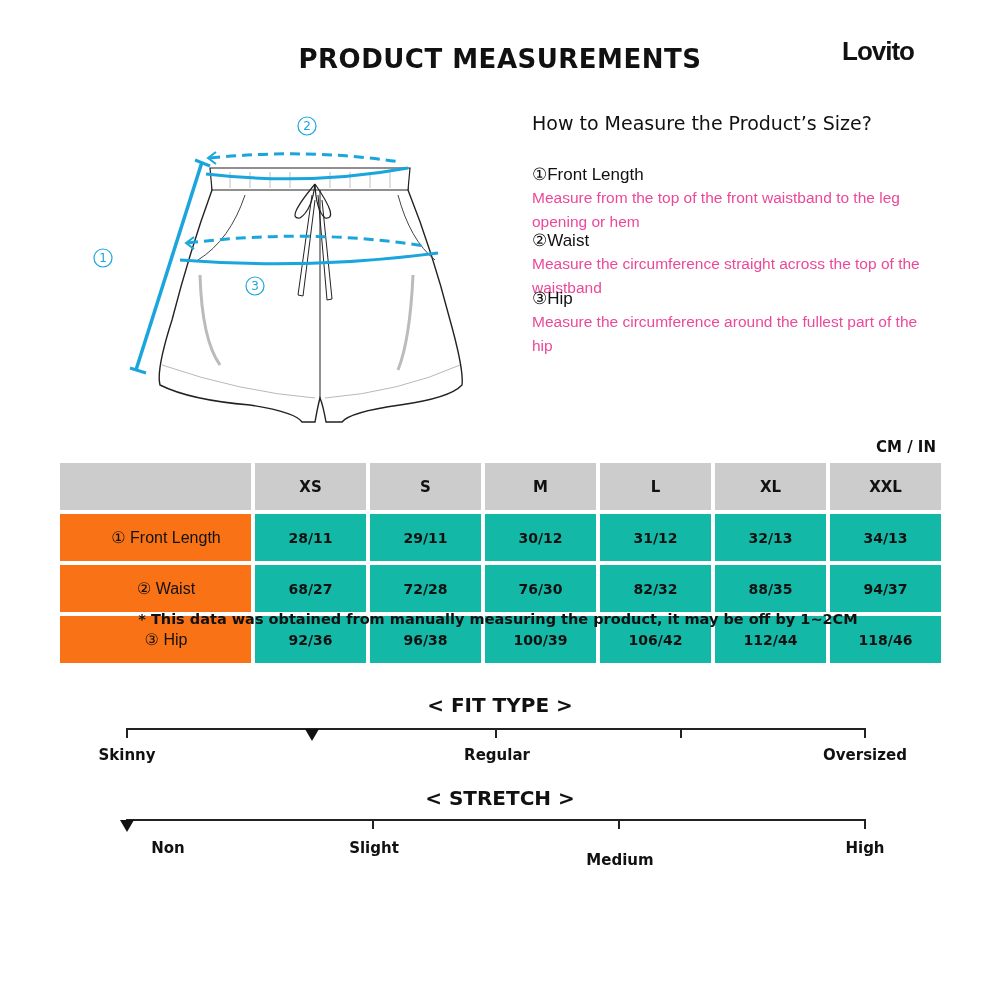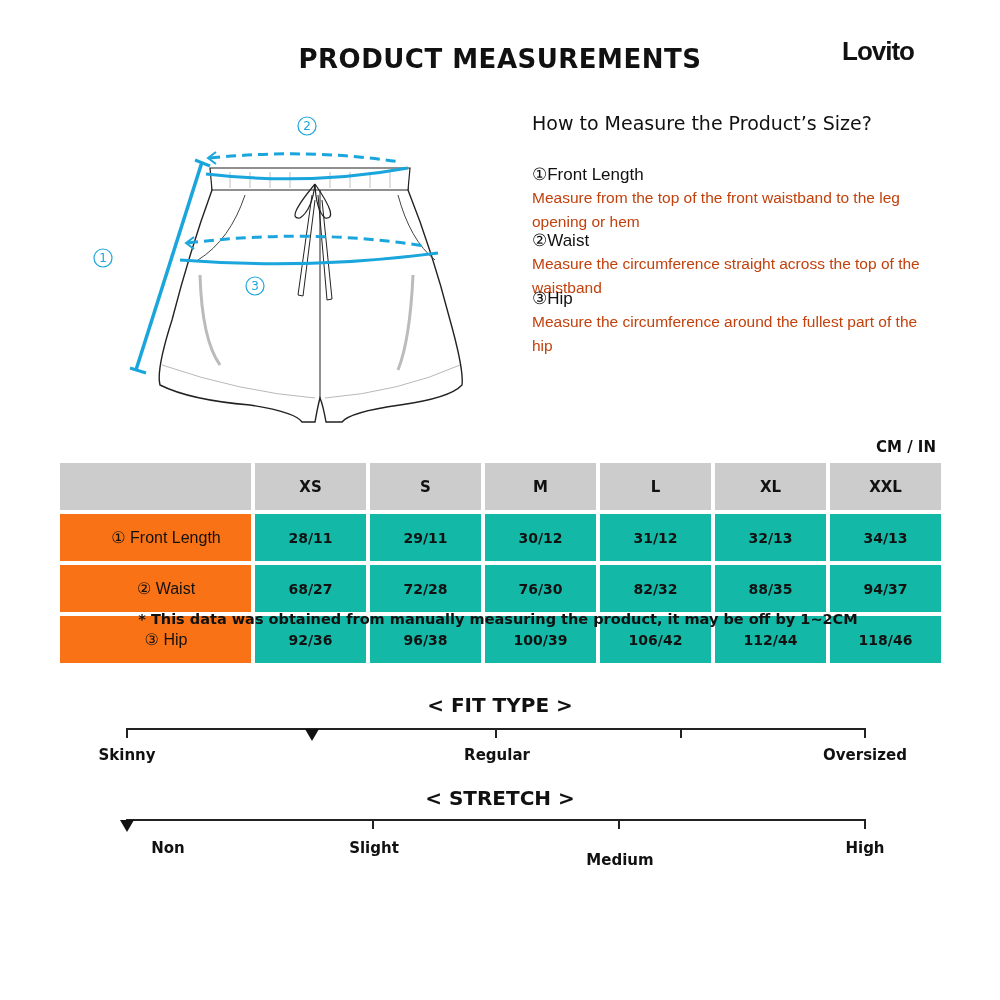--- a/index.html
+++ b/index.html
@@ -3,21 +3,21 @@
 <meta charset="utf-8">
 <style>
   html, body { margin:0; padding:0; background:#ffffff; }
   body { width:1000px; height:1000px; position:relative; overflow:hidden; font-family:"Liberation Sans", sans-serif; color:#111; }
   .abs { position:absolute; }
   .title { left:0; width:1000px; top:44px; text-align:center; font-family:"DejaVu Sans", sans-serif; font-weight:bold; font-size:26px; letter-spacing:0.5px; }
   .logo { left:842px; top:36px; font-family:Liberation Sans, sans-serif; font-weight:bold; font-size:26px; letter-spacing:-1px; }
   .howto { left:532px; top:112px; font-family:"DejaVu Sans", sans-serif; font-size:19px; font-weight:500; color:#111; }
   .inst { left:532px; width:400px; }
   .inst-h { font-size:17px; color:#111; margin:0; line-height:22px; }
-  .inst-d { font-size:15.5px; color:#c2410c; line-height:24px; margin:0; }
+  .inst-d { font-size:15.5px; color:#ec4899; line-height:24px; margin:0; }
   .unit { right:64px; top:438px; font-family:"DejaVu Sans", sans-serif; font-weight:bold; font-size:15px; }
   table.size { position:absolute; left:60px; top:463px; border-collapse:separate; border-spacing:4px; margin:-4px; }
   table.size td { height:47px; font-size:15px; text-align:center; padding:0; }
   table.size td.hdr { background:#cccccc; font-family:"DejaVu Sans", sans-serif; font-weight:bold; font-size:15px; }
   table.size td.rowlbl { background:#f97316; text-align:center; padding-left:21px; font-size:16px; width:170px; }
   table.size td.cell { background:#14b8a6; font-family:"DejaVu Sans", sans-serif; font-weight:bold; font-size:14px; width:111px; }
   table.size td.corner { background:#cccccc; width:170px; }
   .note { left:0; width:996px; top:611px; text-align:center; font-family:"DejaVu Sans", sans-serif; font-weight:bold; font-size:14.5px; }
   .scale-title { left:0; width:1000px; text-align:center; font-family:"DejaVu Sans", sans-serif; font-weight:bold; font-size:20px; }
   .scale-line { height:2px; background:#222; }

